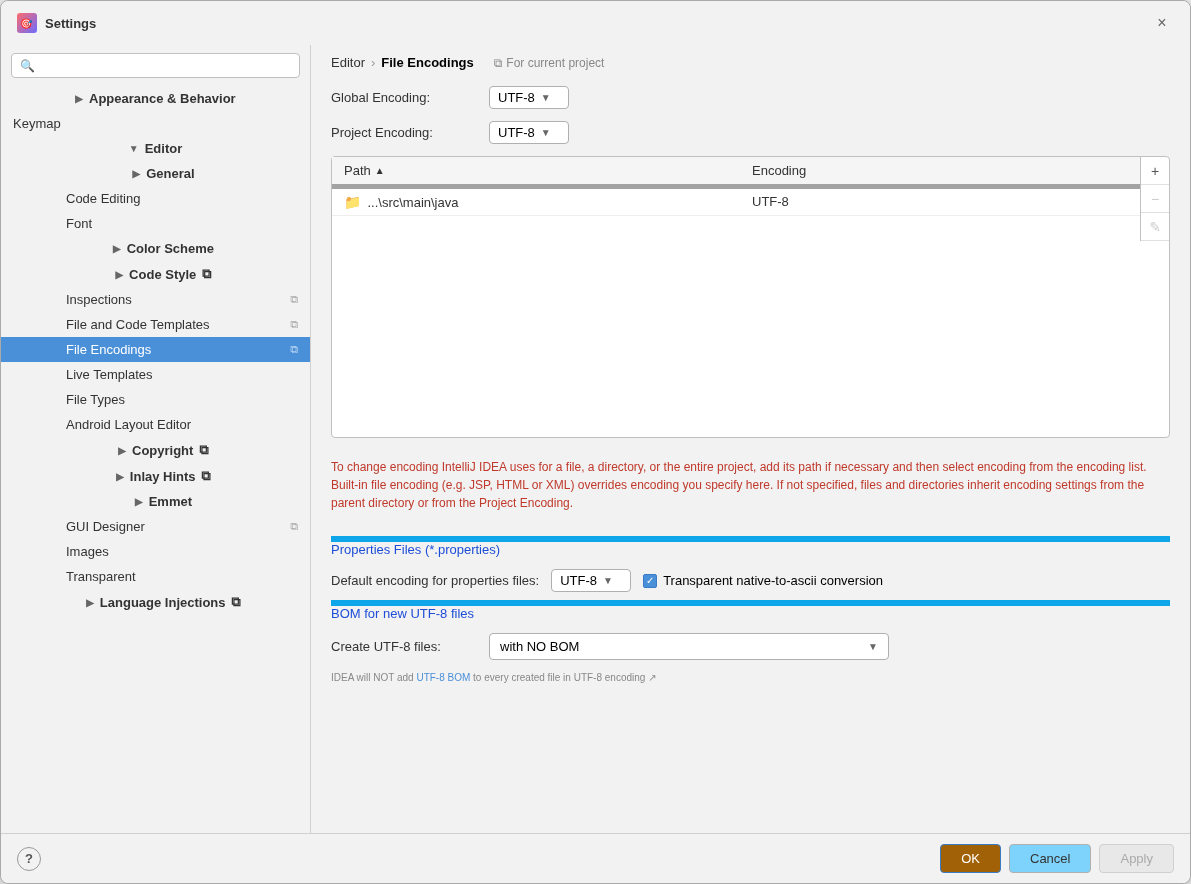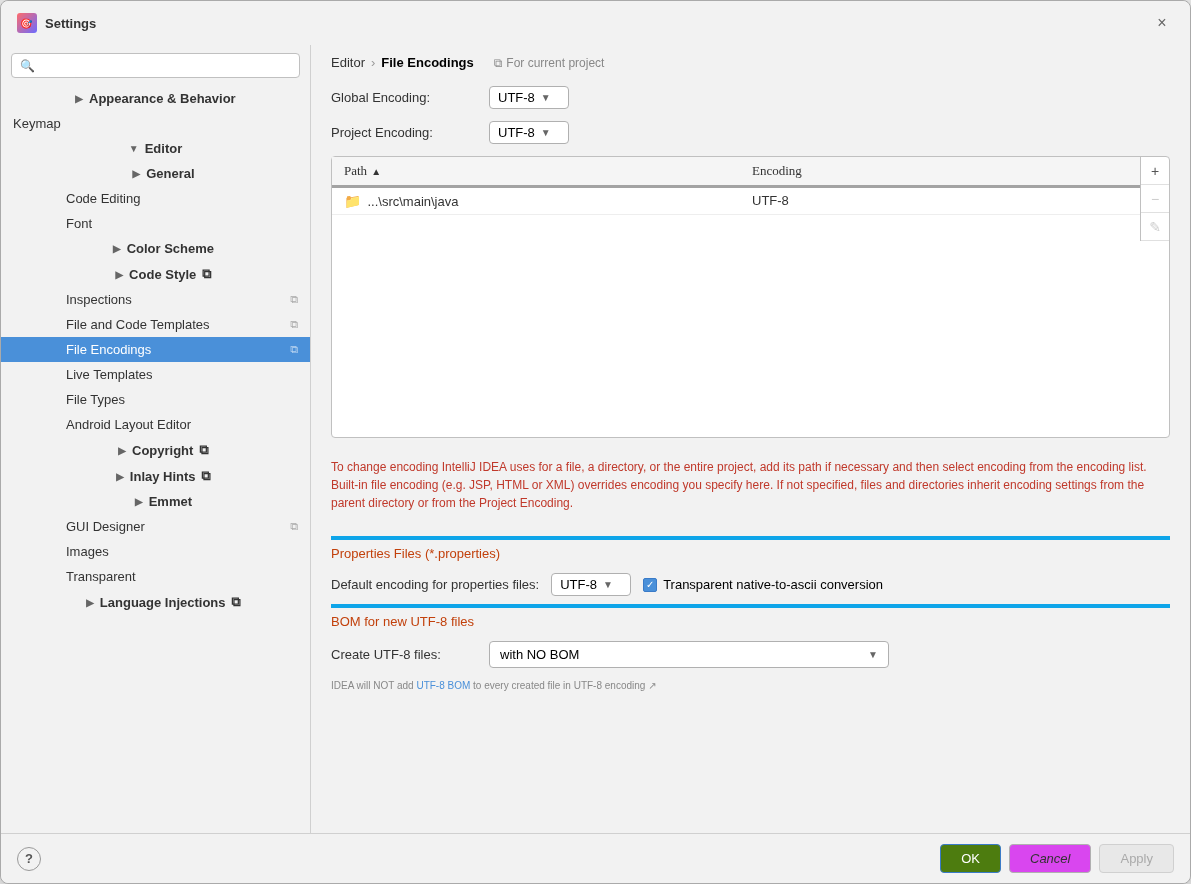--- a/index.html
+++ b/index.html
@@ -28,50 +28,50 @@
     .breadcrumb-sep { color: #999; }
     .breadcrumb-current { font-weight: 600; }
     .breadcrumb-link { color: #333; cursor: pointer; }
     .breadcrumb-project { color: #888; display: flex; align-items: center; gap: 4px; margin-left: 20px; font-size: 12px; }
     .content-area { flex: 1; padding: 16px 20px; overflow-y: auto; }
     .form-row { display: flex; align-items: center; gap: 28px; margin-bottom: 12px; }
     .form-label { color: #333; min-width: 130px; }
     .select-box { border: 1px solid #b0b0b0; border-radius: 4px; padding: 3px 8px; background: white; font-size: 13px; display: flex; align-items: center; gap: 6px; cursor: pointer; min-width: 80px; }
     .select-arrow { color: #666; font-size: 10px; }
     .table-container { border: 1px solid #c0c0c0; border-radius: 4px; background: white; margin-bottom: 12px; position: relative; }
-    .table-header { display: flex; background: #f5f5f5; border-bottom: 3px solid #a3a3a3; padding: 6px 0; font-family: Liberation Serif, serif; }
+    .table-header { display: flex; background: #f5f5f5; border-bottom: 5px solid #a3a3a3; padding: 6px 0; }
     .table-col-path { flex: 1; padding: 0 12px; font-weight: 500; color: #333; display: flex; align-items: center; gap: 4px; }
     .table-col-enc { width: 400px; padding: 0 12px; font-weight: 500; color: #333; }
     .table-row { display: flex; padding: 5px 0; border-bottom: 1px solid #eee; }
     .table-row:last-child { border-bottom: none; }
     .table-cell-path { flex: 1; padding: 0 12px; display: flex; align-items: center; gap: 6px; color: #333; }
     .table-cell-enc { width: 400px; padding: 0 12px; color: #333; }
     .folder-icon { color: #6ba3d6; font-size: 14px; }
     .table-actions { position: absolute; right: 0; top: 0; display: flex; flex-direction: column; border-left: 1px solid #c0c0c0; }
     .table-action-btn { width: 28px; height: 28px; border: none; background: none; cursor: pointer; display: flex; align-items: center; justify-content: center; color: #555; font-size: 14px; border-bottom: 1px solid #e0e0e0; }
     .table-action-btn:disabled { color: #ccc; cursor: default; }
     .table-action-btn.disabled { color: #ccc; }
     .table-inner { margin-right: 29px; min-height: 280px; }
     .info-text { font-size: 12px; color: #c0392b; line-height: 1.5; margin-bottom: 16px; padding: 8px 0; }
-    .section-title { color: #c2410c; font-size: 13px; margin-bottom: 12px; border-top: 4px solid #0ea5e9; padding-top: 6px; }
+    .section-title { color: #1d4ed8; font-size: 13px; margin-bottom: 12px; border-top: 6px solid #0ea5e9; padding-top: 0; }
     .props-row { display: flex; align-items: center; gap: 12px; margin-bottom: 4px; }
     .props-label { color: #333; }
     .checkbox-item { display: flex; align-items: center; gap: 6px; }
     .checkbox-blue { width: 14px; height: 14px; background: #4a90d9; border: 1px solid #3a7bc8; border-radius: 2px; display: flex; align-items: center; justify-content: center; color: white; font-size: 10px; }
     .bom-section { margin-top: 8px; }
     .bom-select { border: 1px solid #b0b0b0; border-radius: 4px; padding: 5px 10px; background: white; font-size: 13px; width: 400px; display: flex; align-items: center; justify-content: space-between; cursor: pointer; }
     .idea-note { font-size: 10px; color: #888; margin-top: 8px; }
     .idea-note a { color: #4a90d9; }
     .dialog-footer { display: flex; align-items: center; justify-content: space-between; padding: 10px 16px; border-top: 1px solid #d0d0d0; background: #f2f2f2; border-radius: 0 0 8px 8px; }
     .footer-left { display: flex; align-items: center; }
     .help-btn { width: 24px; height: 24px; border-radius: 50%; border: 1px solid #999; background: none; cursor: pointer; display: flex; align-items: center; justify-content: center; color: #555; font-size: 13px; font-weight: bold; }
     .footer-right { display: flex; gap: 8px; }
     .btn { padding: 6px 20px; border-radius: 4px; font-size: 13px; cursor: pointer; border: 1px solid #b0b0b0; }
-    .btn-primary { background: #4d7c0f; color: white; border-color: #3a7bc8; text-align: center; }
-    .btn-default { background: #d946ef; color: #333; font-style: italic; }
+    .btn-primary { background: #a16207; color: white; border-color: #3a7bc8; text-align: center; }
+    .btn-default { background: #7dd3fc; color: #333; }
     .btn-disabled { background: #e8e8e8; color: #aaa; cursor: default; border-color: #d0d0d0; }
     .sort-asc::after { content: ' ▲'; font-size: 10px; }
     .breadcrumb-row { display: flex; align-items: center; padding: 10px 20px 0; }
   </style>
 </head>
 <body>
 
 <div class="dialog">
 
   <div class="title-bar">

